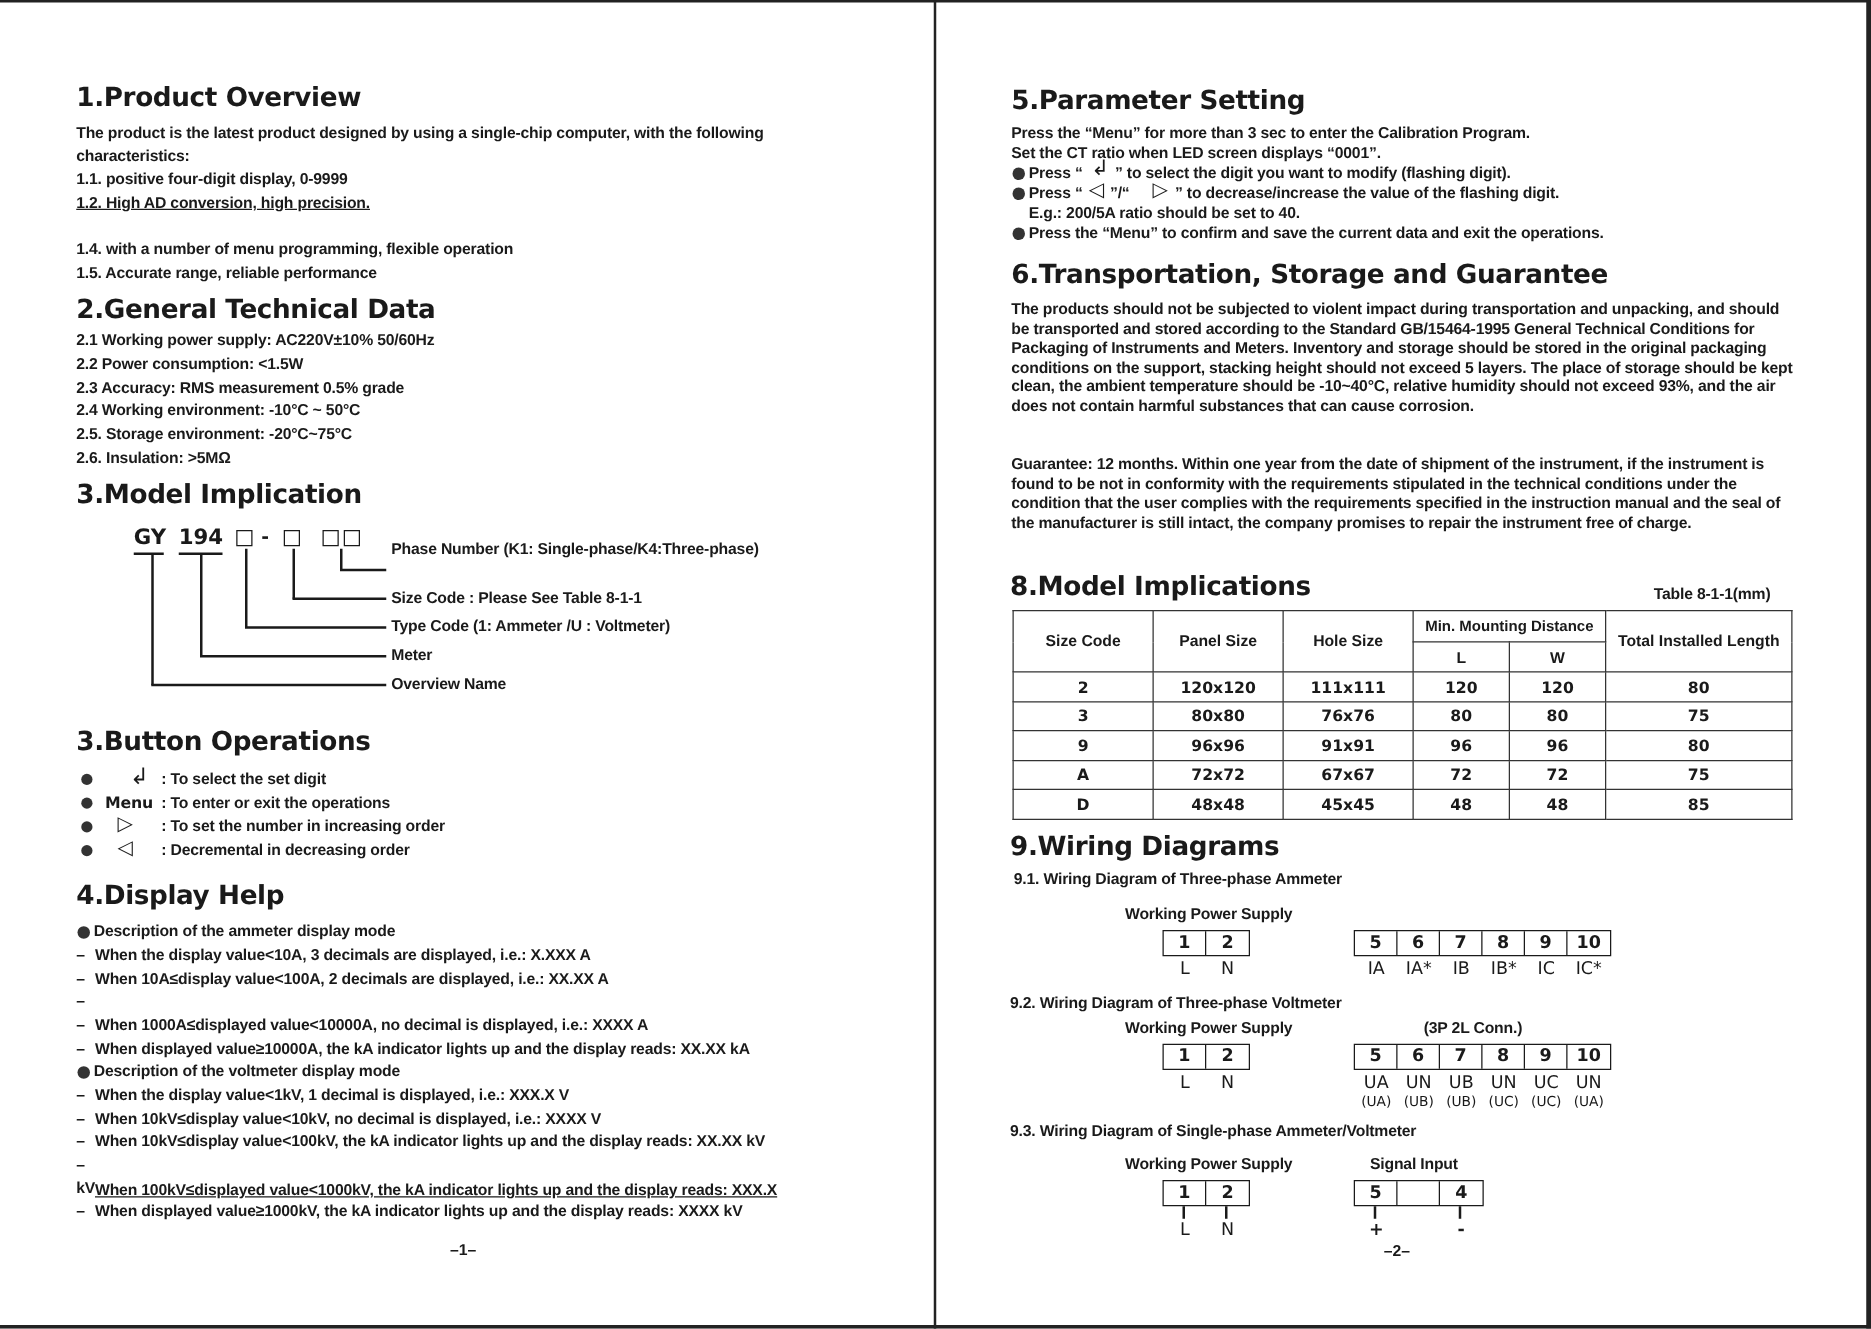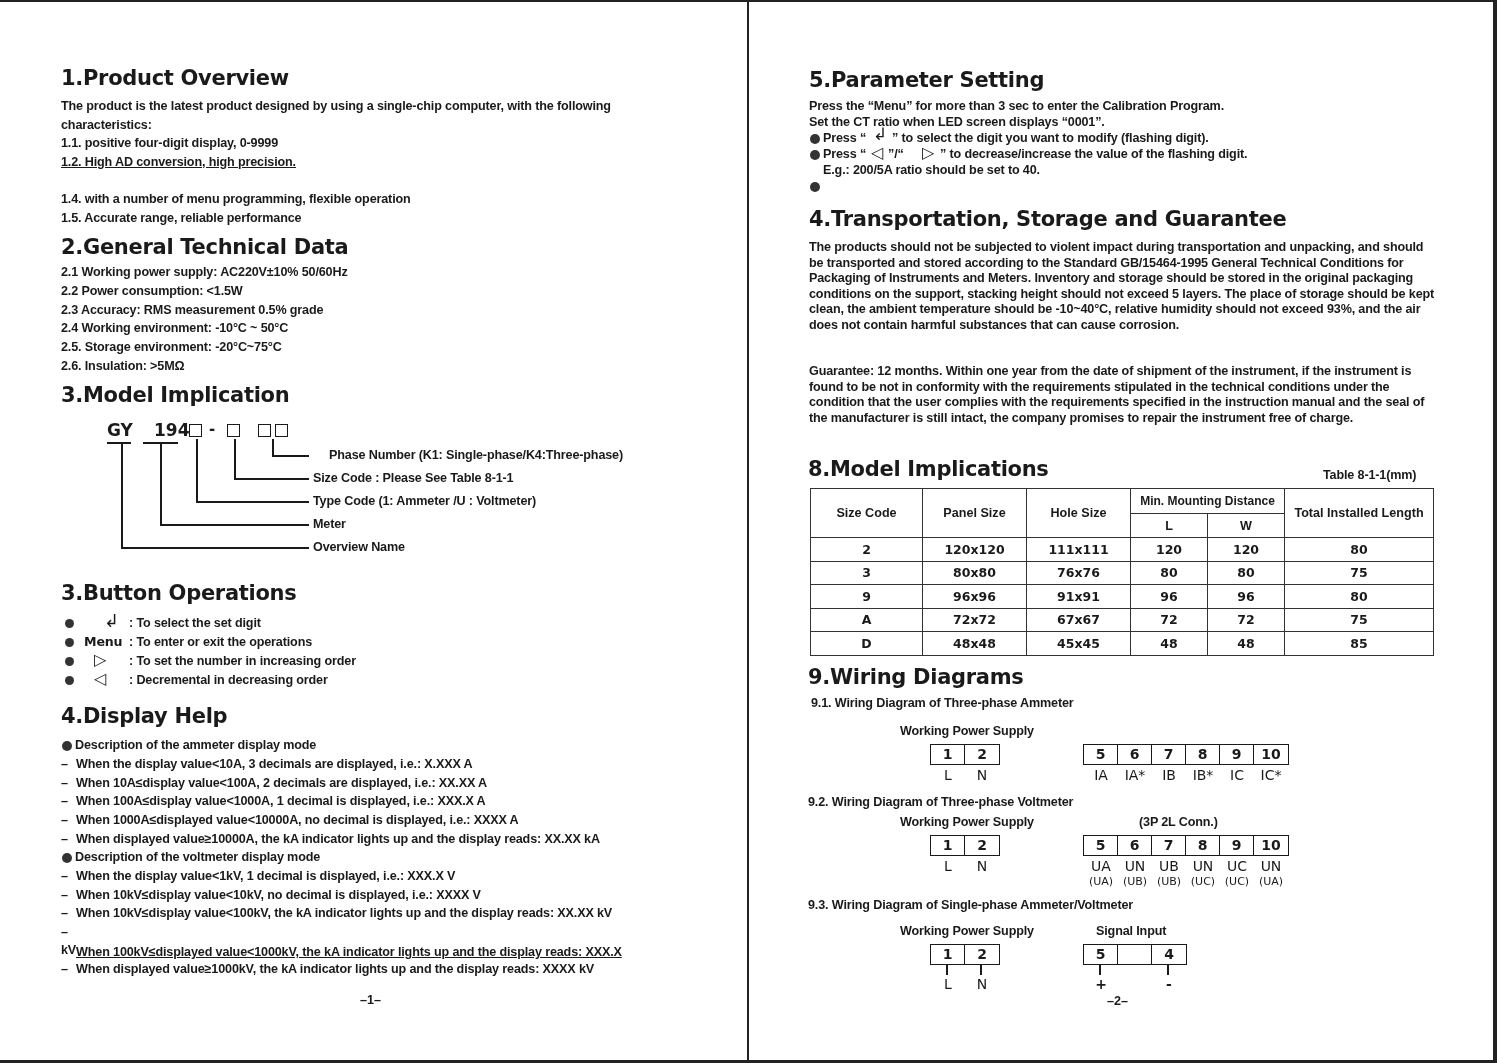--- a/index.html
+++ b/index.html
@@ -66,41 +66,41 @@
   <div class="txt" style="left:61px; top:282px;">2.2 Power consumption: &lt;1.5W</div>
   <div class="txt" style="left:61px; top:300.5px;">2.3 Accuracy: RMS measurement 0.5% grade</div>
   <div class="txt" style="left:61px; top:319px;">2.4 Working environment: -10°C ~ 50°C</div>
   <div class="txt" style="left:61px; top:338px;">2.5. Storage environment: -20°C~75°C</div>
   <div class="txt" style="left:61px; top:356.5px;">2.6. Insulation: &gt;5MΩ</div>
 
   <h2 style="left:61px; top:383px;">3.Model Implication</h2>
 
   <div>
     <div class="model-code" style="left:107px; top:420px;">GY</div>
-    <div class="model-code" style="left:154px; top:420px;">194</div>
+    <div class="model-code" style="left:143px; top:420px;">194</div>
     <div class="ln" style="left:107px; top:442px; width:24px; height:2px;"></div>
     <div class="ln" style="left:143px; top:442px; width:35px; height:2px;"></div>
     <div class="sq" style="left:189px; top:424px;"></div>
     <div class="model-code" style="left:209px; top:420px; font-size:15px;">-</div>
     <div class="sq" style="left:227px; top:424px;"></div>
     <div class="sq" style="left:258px; top:424px;"></div>
     <div class="sq" style="left:275px; top:424px;"></div>
 
     <div class="ln" style="left:272px; top:439px; width:1.5px; height:17px;"></div>
     <div class="ln" style="left:272px; top:455px; width:37px; height:1.5px;"></div>
     <div class="ln" style="left:234px; top:439px; width:1.5px; height:40px;"></div>
     <div class="ln" style="left:234px; top:478px; width:75px; height:1.5px;"></div>
     <div class="ln" style="left:196px; top:439px; width:1.5px; height:63px;"></div>
     <div class="ln" style="left:196px; top:501px; width:113px; height:1.5px;"></div>
     <div class="ln" style="left:160px; top:444px; width:1.5px; height:81px;"></div>
     <div class="ln" style="left:160px; top:524px; width:149px; height:1.5px;"></div>
     <div class="ln" style="left:121px; top:444px; width:1.5px; height:104px;"></div>
     <div class="ln" style="left:121px; top:547px; width:188px; height:1.5px;"></div>
 
-    <div class="txt" style="left:313px; top:446px;margin-left:16px;">Phase Number (K1: Single-phase/K4:Three-phase)</div>
+    <div class="txt" style="left:313px; top:430px;">Phase Number (K1: Single-phase/K4:Three-phase)</div>
     <div class="txt" style="left:313px; top:469px;">Size Code : Please See Table 8-1-1</div>
     <div class="txt" style="left:313px; top:492px;">Type Code (1: Ammeter /U : Voltmeter)</div>
     <div class="txt" style="left:313px; top:515px;">Meter</div>
     <div class="txt" style="left:313px; top:538px;">Overview Name</div>
   </div>
 
   <h2 style="left:61px; top:581px;">3.Button Operations</h2>
   <div>
     <div class="bullet" style="left:65px; top:619px;"></div>
     <div class="glyph" style="left:104px; top:613px; font-size:18px;">↲</div>
@@ -120,21 +120,20 @@
   </div>
 
   <h2 style="left:61px; top:704px;">4.Display Help</h2>
   <div class="bullet" style="left:62px; top:741px; width:10px; height:10px;"></div>
   <div class="txt" style="left:75px; top:736px;">Description of the ammeter display mode</div>
   <div class="txt" style="left:61px; top:755px;">–</div>
   <div class="txt" style="left:76px; top:755px;text-align:center;">When the display value&lt;10A, 3 decimals are displayed, i.e.: X.XXX A</div>
   <div class="txt" style="left:61px; top:773.5px;">–</div>
   <div class="txt" style="left:76px; top:773.5px;">When 10A≤display value&lt;100A, 2 decimals are displayed, i.e.: XX.XX A</div>
   <div class="txt" style="left:61px; top:792px;">–</div>
-  <div class="txt" style="left:76px; top:792px;">When 100A≤display value&lt;1000A, 1 decimal is displayed, i.e.:  XXX.X A</div>
   <div class="txt" style="left:61px; top:811px;">–</div>
   <div class="txt" style="left:76px; top:811px;">When 1000A≤displayed value&lt;10000A, no decimal is displayed, i.e.: XXXX A</div>
   <div class="txt" style="left:61px; top:829.5px;">–</div>
   <div class="txt" style="left:76px; top:829.5px;">When displayed value≥10000A, the kA indicator lights up and the display reads: XX.XX kA</div>
 
   <div class="bullet" style="left:62px; top:853px; width:10px; height:10px;"></div>
   <div class="txt" style="left:75px; top:848px;">Description of the voltmeter display mode</div>
   <div class="txt" style="left:61px; top:867px;">–</div>
   <div class="txt" style="left:76px; top:867px;">When the display value&lt;1kV, 1 decimal is displayed, i.e.: XXX.X V</div>
   <div class="txt" style="left:61px; top:885.5px;">–</div>
@@ -163,22 +162,23 @@
 
   <div class="bullet" style="left:61px; top:150px; width:10px; height:10px;"></div>
   <div class="txt" style="left:74px; top:146px; line-height:16px;">Press “</div>
   <div class="glyph" style="left:122px; top:145px;">◁</div>
   <div class="txt" style="left:139px; top:146px; line-height:16px;">”/“</div>
   <div class="glyph" style="left:173px; top:145px;">▷</div>
   <div class="txt" style="left:191px; top:146px; line-height:16px;">” to decrease/increase the value of the flashing digit.</div>
 
   <div class="txt" style="left:74px; top:162px; line-height:16px;">E.g.: 200/5A ratio should be set to 40.</div>
   <div class="bullet" style="left:61px; top:182px; width:10px; height:10px;"></div>
-
-  <h2 style="left:60px; top:207px;">4.Transportation, Storage and Guarantee</h2>
+  <div class="txt" style="left:74px; top:178px; line-height:16px;">Press the “Menu” to confirm and save the current data and exit the operations.</div>
+
+  <h2 style="left:60px; top:207px;">6.Transportation, Storage and Guarantee</h2>
   <div class="para" style="left:60px; top:240px; width:630px;">The products should not be subjected to violent impact during transportation and unpacking, and should be transported and stored according to the Standard GB/15464-1995 General Technical Conditions for Packaging of Instruments and Meters. Inventory and storage should be stored in the original packaging conditions on the support, stacking height should not exceed 5 layers. The place of storage should be kept clean, the ambient temperature should be -10~40°C, relative humidity should not exceed 93%, and the air does not contain harmful substances that can cause corrosion.</div>
   <div class="para" style="left:60px; top:364px; width:630px;">Guarantee: 12 months. Within one year from the date of shipment of the instrument, if the instrument is found to be not in conformity with the requirements stipulated in the technical conditions under the condition that the user complies with the requirements specified in the instruction manual and the seal of the manufacturer is still intact, the company promises to repair the instrument free of charge.</div>
 
   <h2 style="left:59px; top:457px;">8.Model Implications</h2>
   <div class="txt" style="left:574px; top:466px;">Table 8-1-1(mm)</div>
 
   <table class="spec">
     <tbody>
         <tr style="height:25px;">
       <th rowspan="2" style="width:112px;">Size Code</th>

